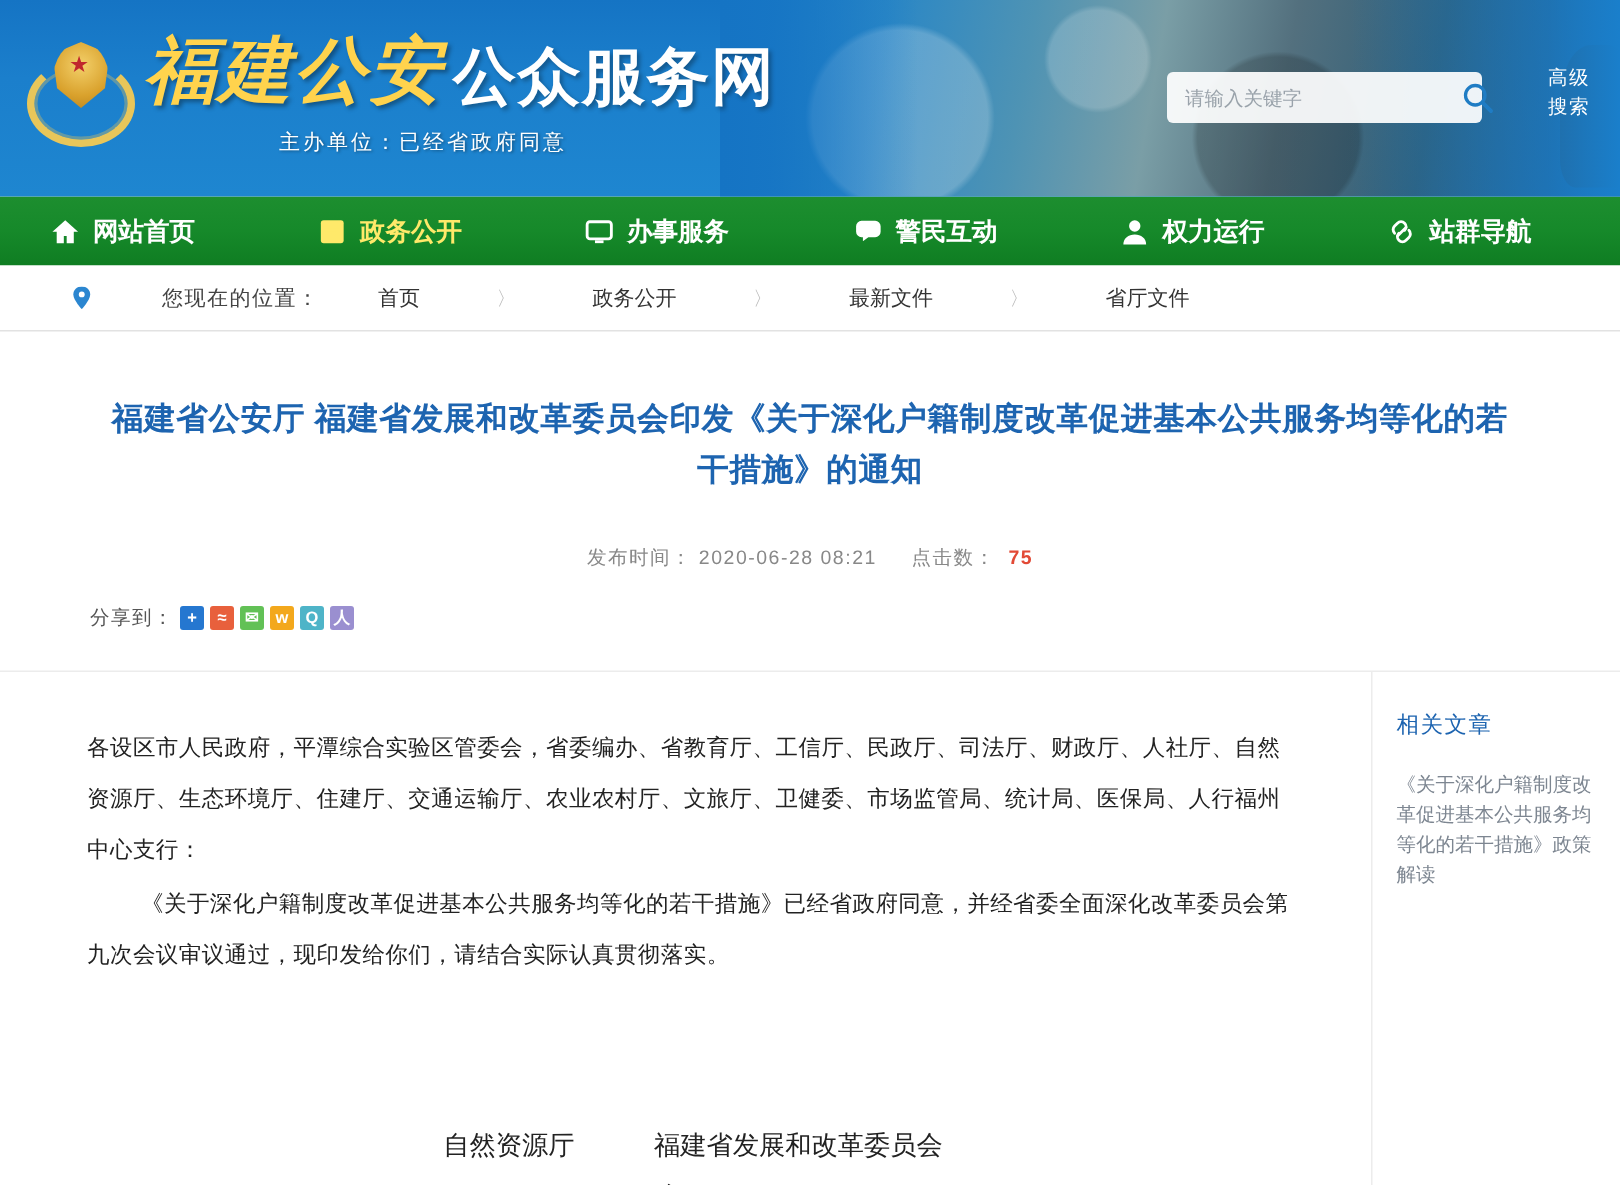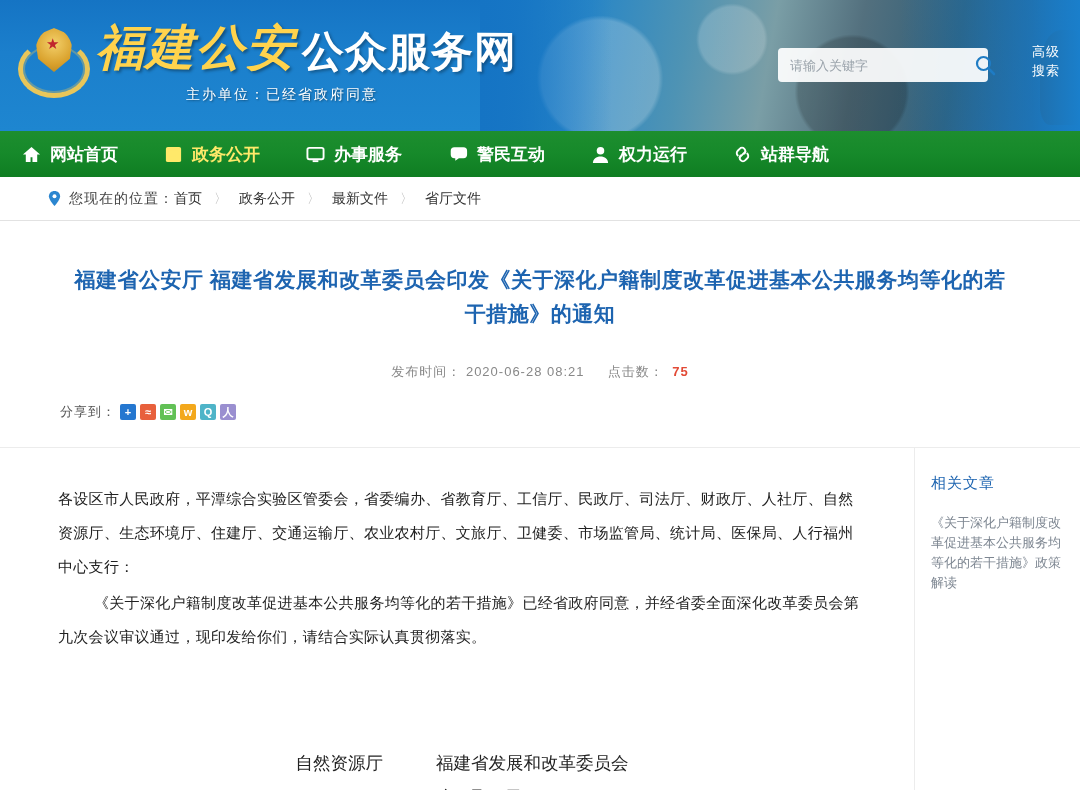--- a/index.html
+++ b/index.html
@@ -119,21 +119,22 @@
     font-size: 13px; color: #fff; line-height: 19px;
     letter-spacing: 1px;
   }
 
   
   .nav {
     height: 46px;
     background: linear-gradient(180deg, #1d8e2f 0%, #16892a 50%, #0f7d22 100%);
     display: flex;
     align-items: center;
-    padding-left: 22px;
+    padding-left: 34px;
+    gap: 36px;
   }
   .nav-item {
     display: flex; align-items: center;
     color: #ffffff;
     font-size: 17px;
     font-weight: bold;
     margin-right: 46px;
     cursor: pointer;
     white-space: nowrap;
   }
@@ -142,20 +143,21 @@
   .nav-item.active .nav-ico svg path,
   .nav-item.active .nav-ico svg rect { fill: #ffe96a; }
 
   
   .crumb-wrap {
     height: 44px;
     border-bottom: 1px solid #e2e2e2;
     display: flex; align-items: center;
     padding-left: 48px;
     background: #fff;
+    gap: 39px;
   }
   .crumb-pin { margin-right: 8px; display: flex; }
   .crumb-label { font-size: 14px; color: #444; letter-spacing: 1px; }
   .crumb-link { font-size: 14px; color: #333; cursor: pointer; }
   .crumb-sep { font-size: 13px; color: #b9b9b9; margin: 0 12px; }
 
   
   .article-head {
     padding: 42px 70px 0 70px;
   }

